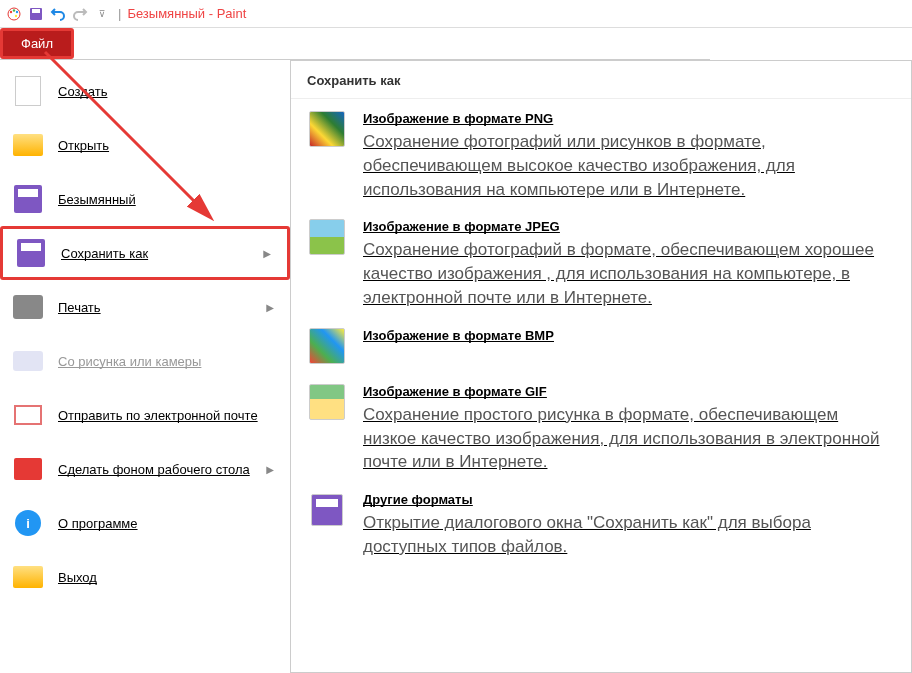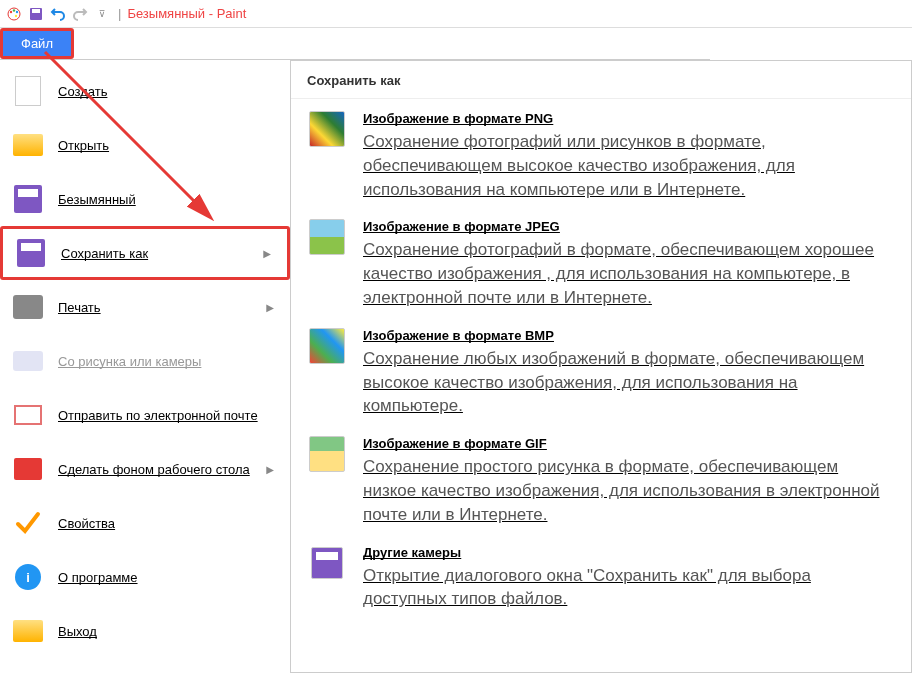--- a/index.html
+++ b/index.html
@@ -40,21 +40,21 @@
       color: #ef4444;
     }
     .tab-row {
       height: 32px;
       display: flex;
       align-items: stretch;
       border-bottom: 1px solid #ccc;
       width: 710px;
     }
     .file-tab {
-      background: #3b82f6;
+      background: #b91c1c;
       color: #fff;
       padding: 0 18px;
       display: flex;
       align-items: center;
       font-size: 13px;
       border: 3px solid #e53935;
       border-radius: 3px;
       box-sizing: border-box;
     }
     .main-container {
@@ -270,28 +270,20 @@
     </div>
 
     <div class="menu-item">
       <div class="icon">
           <div class="icon-desktop"></div>
         </div>
       <div class="label">Сделать фоном рабочего стола</div>
       <div class="arrow">▶</div>
     </div>
 
-    <div class="menu-item">
-      <div class="icon">
-        <svg width="28" height="28" viewBox="0 0 28 28">
-            <path d="M4 15 L11 22 L24 5" fill="none" stroke="#ff9800" stroke-width="4" stroke-linecap="round"></path>
-          </svg>
-      </div>
-      <div class="label">Свойства</div>
-    </div>
 
     <div class="menu-item">
       <div class="icon">
           <div class="icon-info">i</div>
         </div>
       <div class="label">О программе</div>
     </div>
 
     <div class="menu-item">
       <div class="icon">
@@ -324,40 +316,39 @@
         <div class="opt-desc">Сохранение фотографий в формате, обеспечивающем хорошее качество изображения , для использования на компьютере, в электронной почте или в Интернете.</div>
       </div>
     </div>
 
     <div class="option-item">
       <div class="opt-icon">
           <div class="thumb bmp"></div>
         </div>
       <div class="opt-text">
         <div class="opt-title">Изображение в формате BMP</div>
-        <div class="opt-desc">Сохранение любых изображений в формате, обеспечивающем высокое качество изображения, для использования на компьютере.</div>
       </div>
     </div>
 
     <div class="option-item">
       <div class="opt-icon">
           <div class="thumb gif"></div>
         </div>
       <div class="opt-text">
         <div class="opt-title">Изображение в формате GIF</div>
         <div class="opt-desc">Сохранение простого рисунка в формате, обеспечивающем низкое качество изображения, для использования в электронной почте или в Интернете.</div>
       </div>
     </div>
 
     <div class="option-item">
       <div class="opt-icon">
           <div class="thumb other"></div>
         </div>
       <div class="opt-text">
-        <div class="opt-title">Другие камеры</div>
+        <div class="opt-title">Другие форматы</div>
         <div class="opt-desc">Открытие диалогового окна "Сохранить как" для выбора доступных типов файлов.</div>
       </div>
     </div>
 
   </div>
 </div>
 
 <svg class="arrow-overlay" width="260" height="230">
   <defs>
     <marker id="arrowhead" markerWidth="10" markerHeight="10" refX="8" refY="3" orient="auto">

